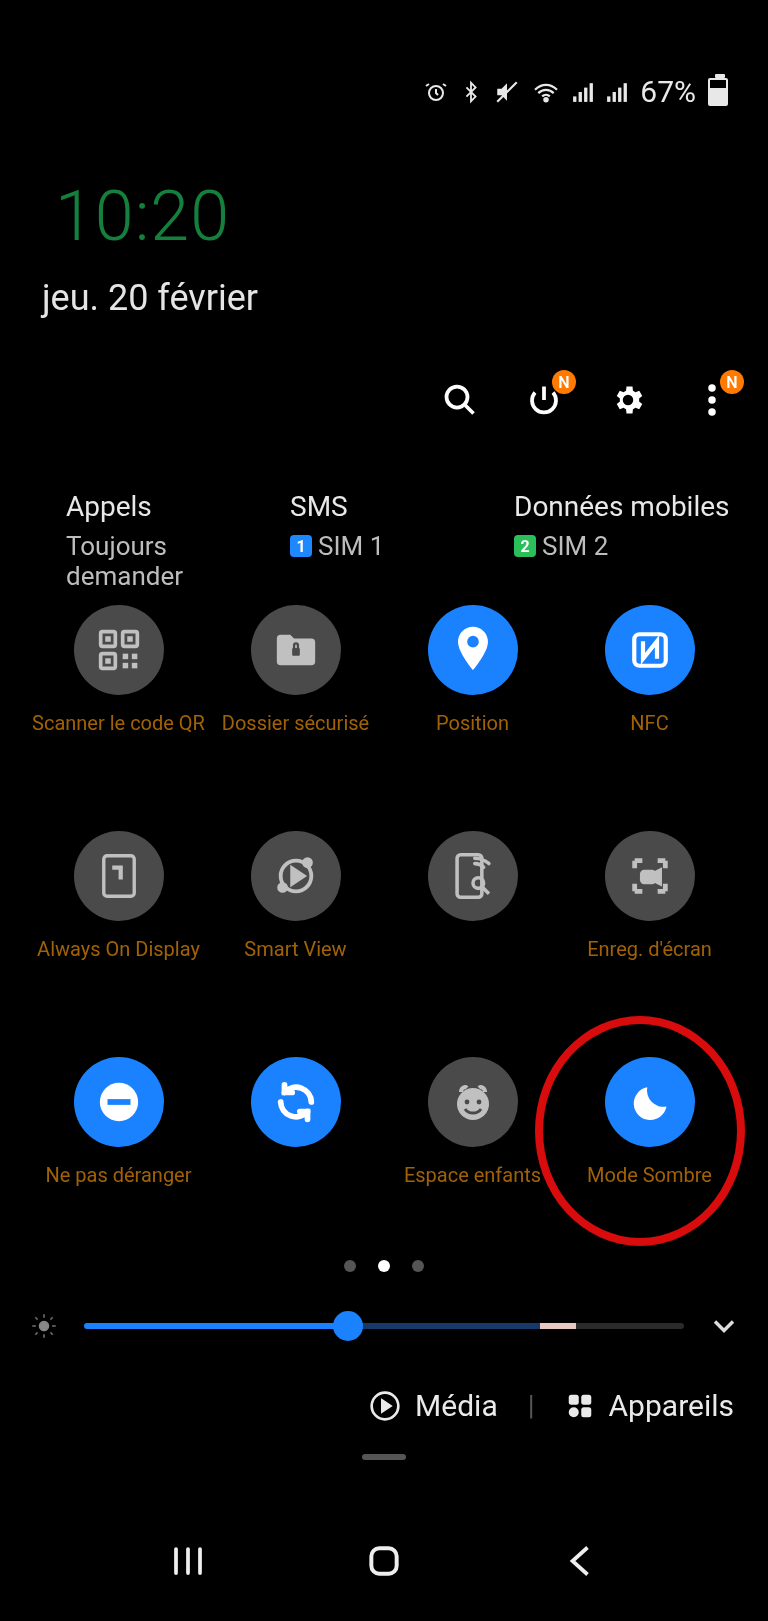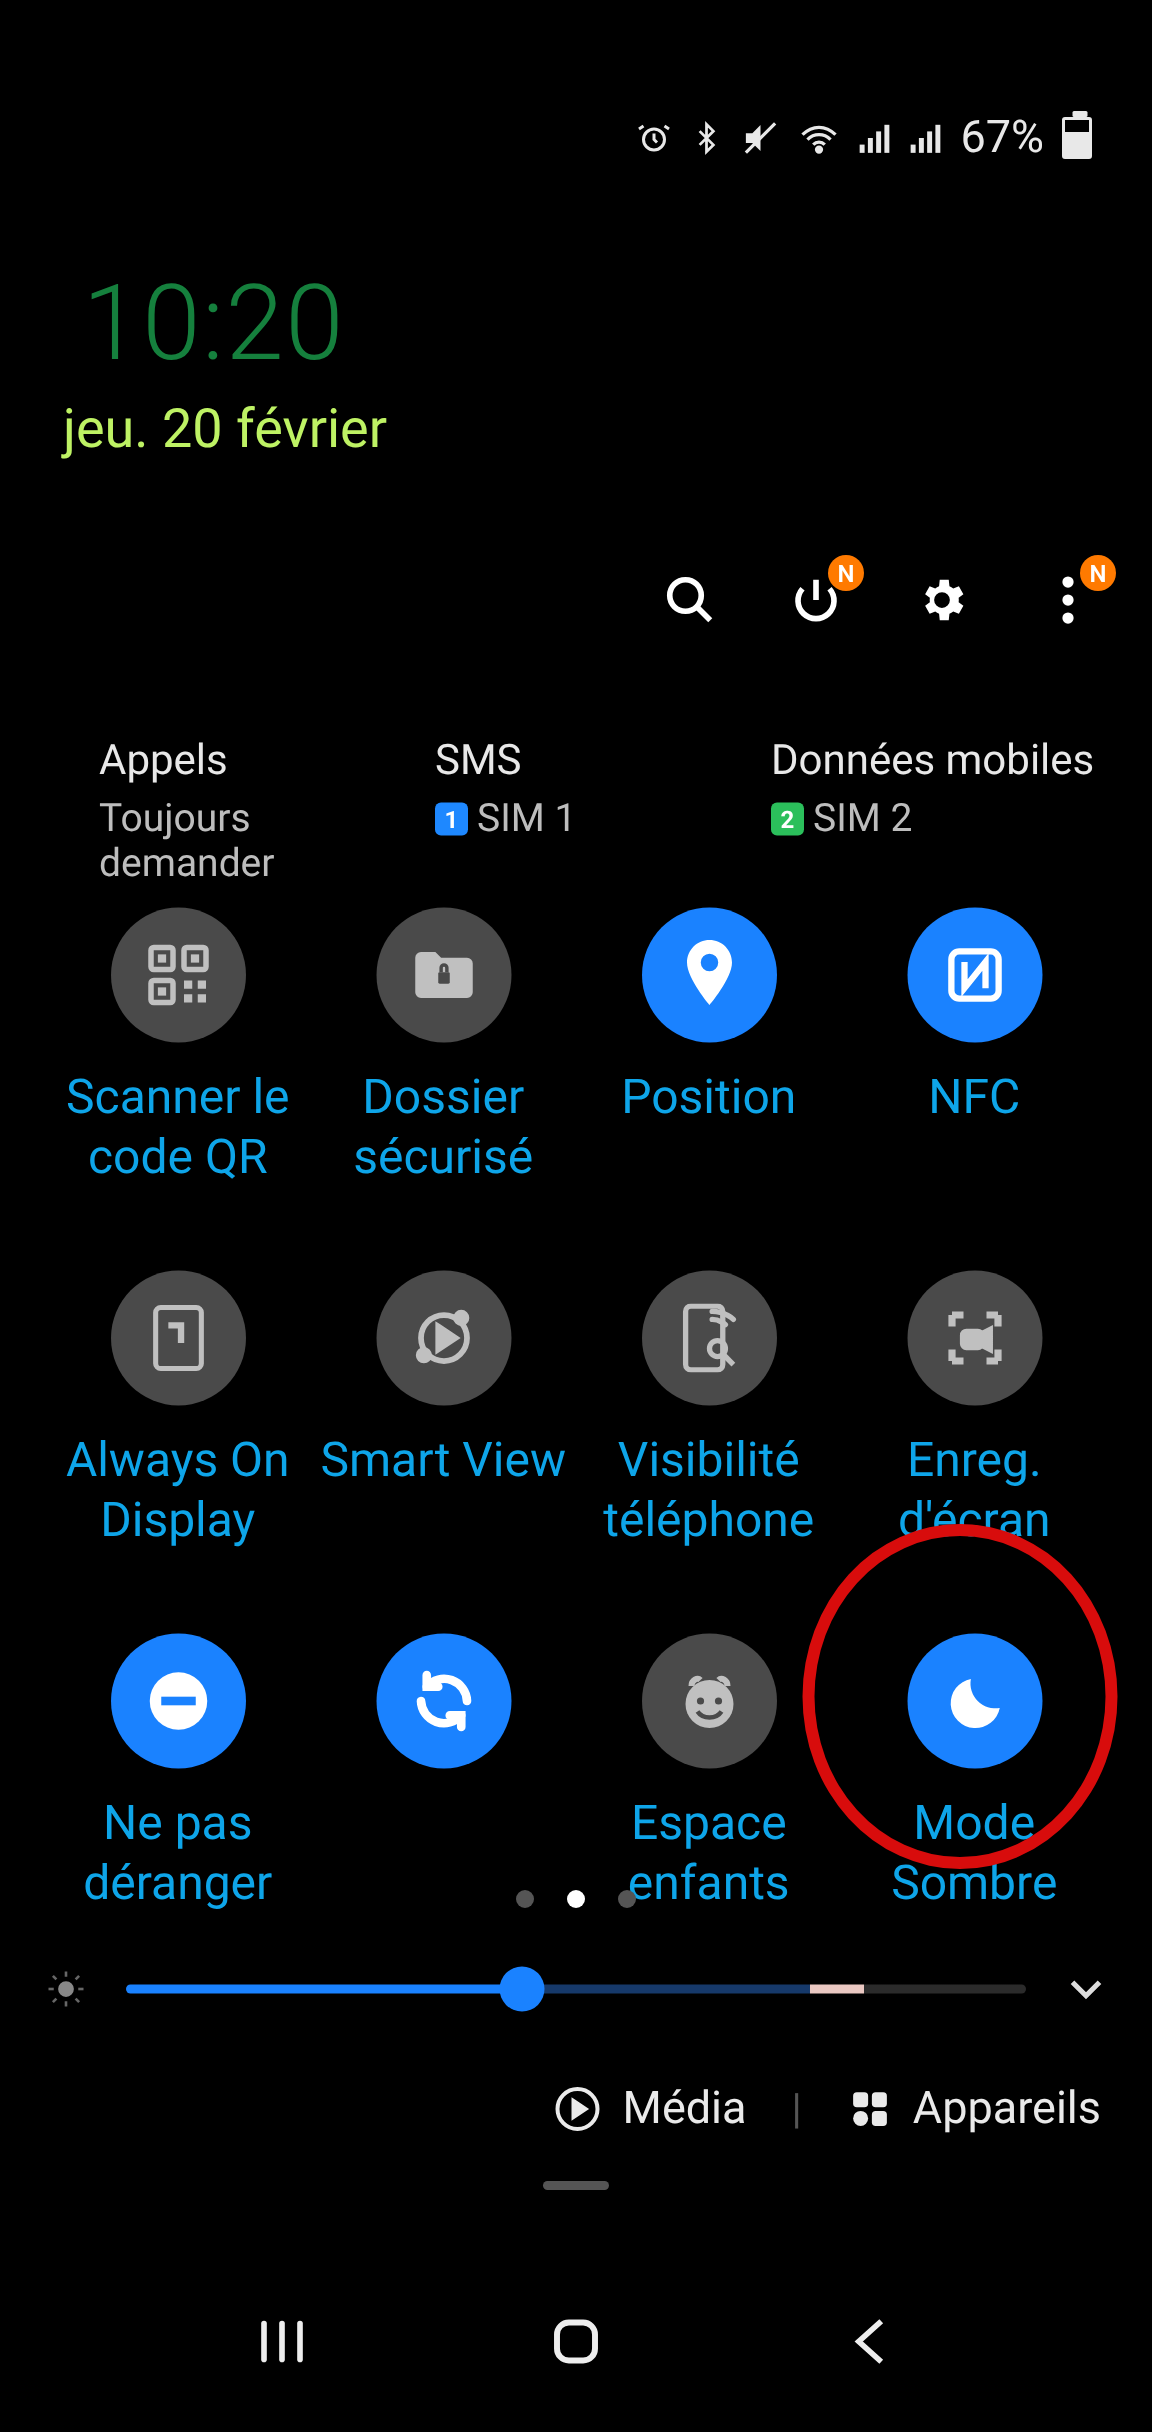--- a/index.html
+++ b/index.html
@@ -39,22 +39,22 @@
   }
   .clock-time {
     font-size: 70px;
     font-weight: 300;
     letter-spacing: 1px;
     color: #15803d;
     margin-left: 13px;
   }
   .clock-date {
     font-size: 36px;
-    color: #bef264;
-    margin-top: 8px;
+    color: #e5e5e5;
+    margin-top: 20px;
   }
   .action-row {
     position: absolute;
     top: 378px;
     right: 34px;
     display: flex;
     align-items: center;
     gap: 40px;
   }
   .action-btn {
@@ -85,21 +85,21 @@
     display:grid; grid-template-columns: repeat(4, 1fr);
     row-gap: 56px;
   }
   .tile { display:flex; flex-direction:column; align-items:center; text-align:center; gap:16px;}
   .tile-circle {
     width:90px; height:90px; border-radius:50%;
     display:flex; align-items:center; justify-content:center;
     background:#4a4a4a;
   }
   .tile-circle.on { background:#1a82ff; }
-  .tile-label { font-size:32px; color:#0ea5e9; line-height:1.25; min-height:64px; display:flex; align-items:flex-start; justify-content:center;}
+  .tile-label { font-size:20px; color:#a16207; line-height:1.25; min-height:64px; display:flex; align-items:flex-start; justify-content:center;}
   .highlight-ring{
     position:absolute;
     border:8px solid #d80c0c;
     border-radius:50%;
     width:210px; height:230px;
     top:1016px; left:535px;
     pointer-events:none;
   }
 
   .dots{
@@ -322,21 +322,20 @@
   </div>
   <div class="tile">
     <div class="tile-circle">
       <svg width="40" height="46" viewBox="0 0 22 26" fill="none" stroke="#c0c0c0" stroke-width="2">
           <rect x="2" y="1" width="14" height="24" rx="2"></rect>
           <path d="M12 6c3 0 5 2 5 2M12 3c5 0 8 3 8 3" stroke-linecap="round"></path>
           <circle cx="14" cy="17" r="3"></circle>
           <path d="M16.5 19.5L20 23"></path>
         </svg>
     </div>
-    <div class="tile-label">Visibilité téléphone</div>
   </div>
   <div class="tile">
     <div class="tile-circle">
       <svg width="46" height="46" viewBox="0 0 24 24" fill="none" stroke="#c0c0c0" stroke-width="2.5">
           <path d="M4 4h4M4 4v4M20 4h-4M20 4v4M4 20h4M4 20v-4M20 20h-4M20 20v-4"></path>
           <rect x="8" y="10" width="6" height="5" rx="1" fill="#c0c0c0"></rect>
           <path d="M14 11l3-1.5v6L14 14" fill="#c0c0c0"></path>
         </svg>
     </div>
     <div class="tile-label">Enreg. d'écran</div>

